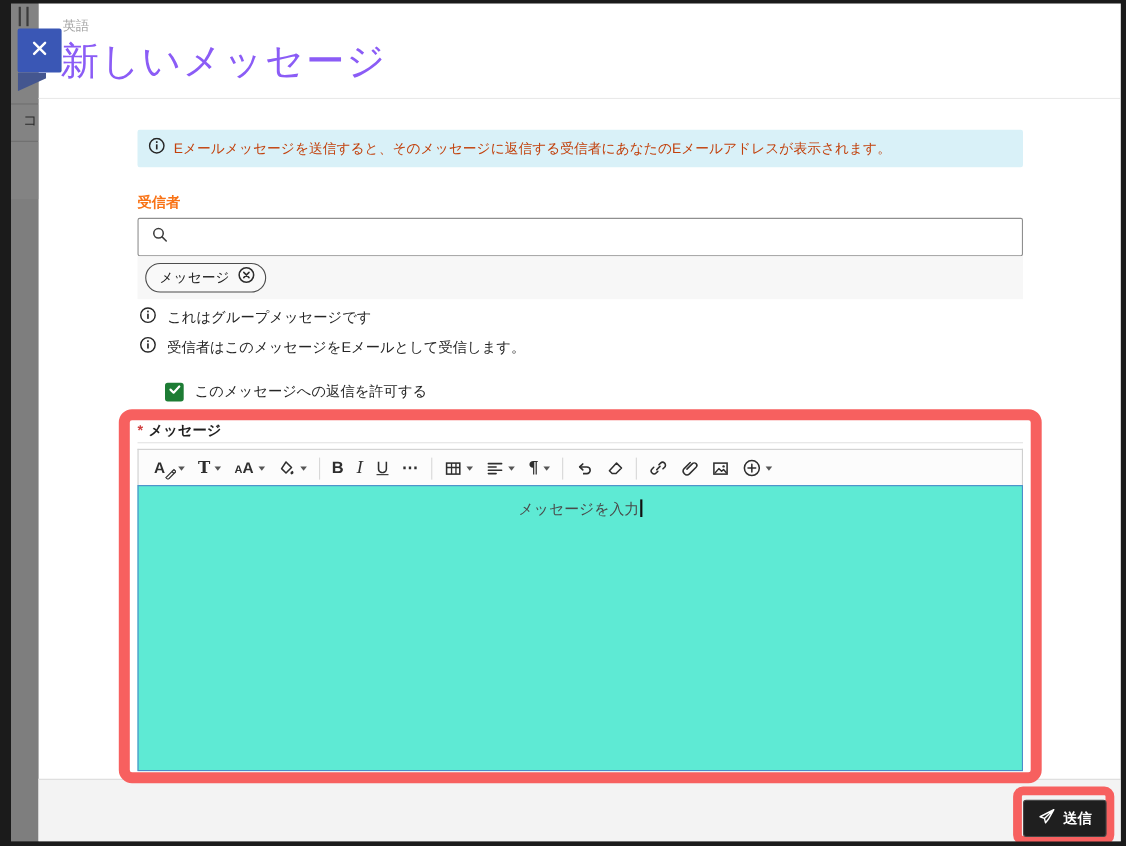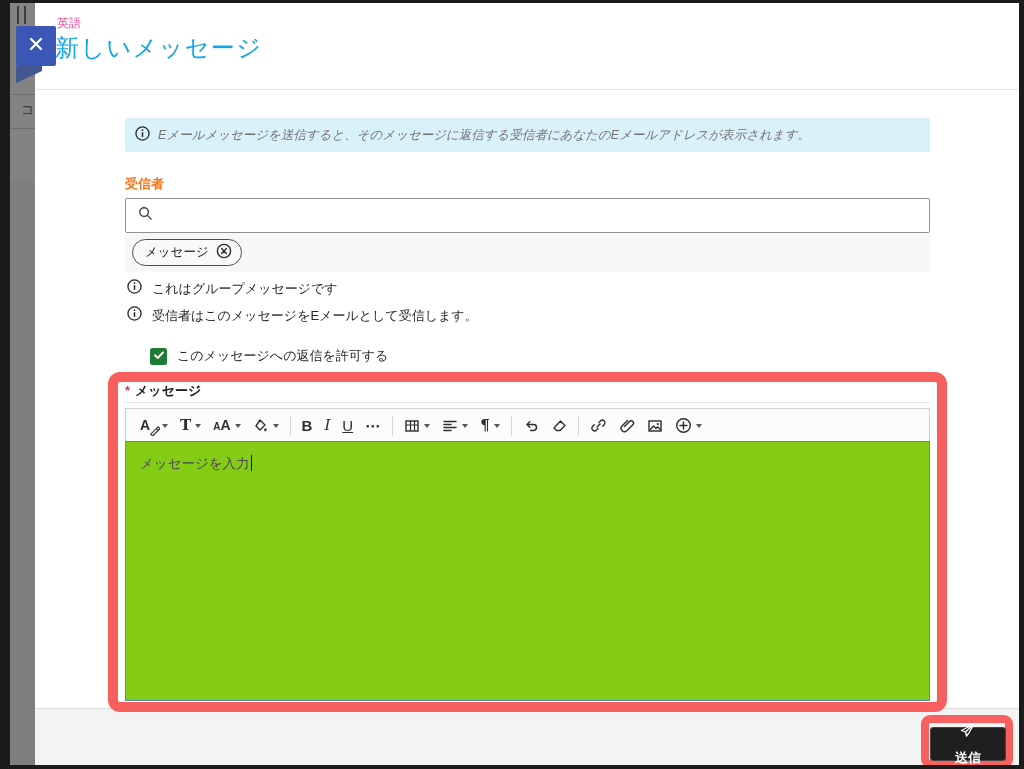--- a/index.html
+++ b/index.html
@@ -26,29 +26,29 @@
   
   .panel { position:absolute; left:35px; top:3px; width:984px; height:762px; background:#ffffff; z-index:10; }
 
   
   .close-btn { position:absolute; left:16px; top:26px; width:40px; height:40px; background:#3a57b5; border-radius:2px;
                display:flex; align-items:center; justify-content:center; z-index:30; cursor:pointer; }
   .close-ribbon { position:absolute; left:16px; top:66px; width:26px; height:17px; background:#44568f; z-index:29;
                clip-path:polygon(0 0,100% 0,100% 30%,0 100%); }
 
   
-  .course-label { position:absolute; left:57px; top:15px; font-size:12px; color:#ec4899; z-index:11; }
+  .course-label { position:absolute; left:57px; top:15px; font-size:12px; color:#a3a3a3; z-index:11; }
   .panel-title { position:absolute; left:55px; top:32px; font-family:"DejaVu Serif","Liberation Serif",serif;
-               font-size:24px; font-weight:400; color:#0ea5e9; letter-spacing:1.5px; z-index:11; }
+               font-size:35px; font-weight:400; color:#8b5cf6; letter-spacing:1.5px; z-index:11; }
   .header-divider { position:absolute; left:35px; top:89px; width:984px; height:1px; background:#e9e9e9; z-index:11; }
 
   
   .banner { position:absolute; left:125px; top:118px; width:805px; height:34px; background:#d9f1f8; border-radius:2px;
             display:flex; align-items:center; gap:8px; padding:0 10px; z-index:11; }
-  .banner .txt { font-size:12.5px; color:#737373;font-style:italic; }
+  .banner .txt { font-size:12.5px; color:#c2410c; }
 
   .field-label { position:absolute; left:125px; top:175px; font-size:13px; font-weight:bold; color:#f97316; z-index:11; }
 
   .search-box { position:absolute; left:125px; top:198px; width:805px; height:35px; background:#fff; border:1px solid #8f8f8f;
             border-radius:2px; display:flex; align-items:center; gap:9px; padding:0 12px; z-index:11; }
   .search-box input { border:none; outline:none; flex:1; font-size:13px; color:#333; background:transparent;
             font-family:"Liberation Sans","DejaVu Sans",sans-serif; }
   .search-box input::placeholder { color:#4b4b4b; opacity:1; }
 
   .chip-row { position:absolute; left:125px; top:233px; width:805px; height:39px; background:#f7f7f7; display:flex;
@@ -81,30 +81,30 @@
   .tbtn .glyph.serif { font-family:"DejaVu Serif","Liberation Serif",serif; font-weight:bold; }
   .caret { width:0; height:0; border-left:3.5px solid transparent; border-right:3.5px solid transparent;
            border-top:4px solid #555; margin-left:1px; }
   .tb-sep { width:1px; height:20px; background:#d8d8d8; margin:0 5px; }
   .penA { position:relative; width:18px; height:18px; }
   .penA .glyph { position:absolute; left:0; top:1px; font-size:14px; font-weight:bold; }
   .penA svg { position:absolute; right:-2px; bottom:-1px; }
   .aa .big { font-size:14px; font-weight:bold; } .aa .small { font-size:10px; font-weight:bold; }
 
   
-  .editor { position:absolute; left:125px; top:441px; width:805px; height:260px; background:#84cc16;
-            border:1.5px solid #4c8bc9; padding:12px 14px; z-index:11; cursor:text; }
+  .editor { position:absolute; left:125px; top:441px; width:805px; height:260px; background:#5eead4;
+            border:1.5px solid #4c8bc9; padding:12px 14px; z-index:11; cursor:text;text-align:center; }
   .editor .txt { font-size:13.5px; color:#4a4a4a; }
   .tcursor { display:inline-block; width:1.5px; height:16px; background:#111; margin-left:1px; vertical-align:-3px; }
 
   
   .footer { position:absolute; left:35px; top:708px; width:984px; height:57px; background:#f3f3f3;
             border-top:1px solid #dddddd; z-index:11; }
   .send-btn { position:absolute; left:930px; top:727px; width:76px; height:34px; background:#1f1f1f; border:1px solid #454545;
-            border-radius:3px; display:flex; align-items:center; justify-content:center; gap:7px; cursor:pointer; z-index:55;flex-direction:column; }
+            border-radius:3px; display:flex; align-items:center; justify-content:center; gap:7px; cursor:pointer; z-index:55; }
   .send-btn .txt { color:#fff; font-size:13px; font-weight:bold; }
 
   
   .anno { position:absolute; border:10px solid #f7605f; border-radius:12px; z-index:50; pointer-events:none; }
   .anno.msg { left:108px; top:372px; width:839px; height:340px; }
   .anno.send { left:921px; top:715px; width:92px; height:53px; border-width:8px; border-radius:9px; }
 </style>
 </head>
 <body>
 

